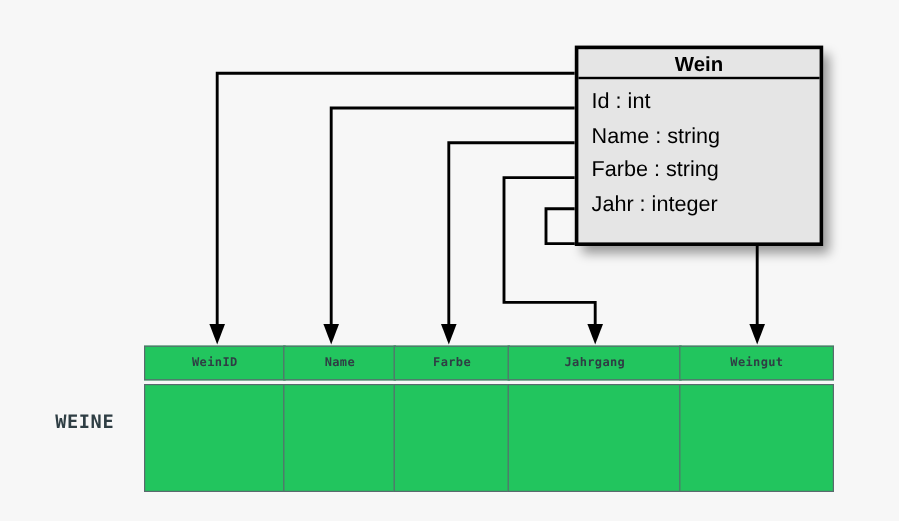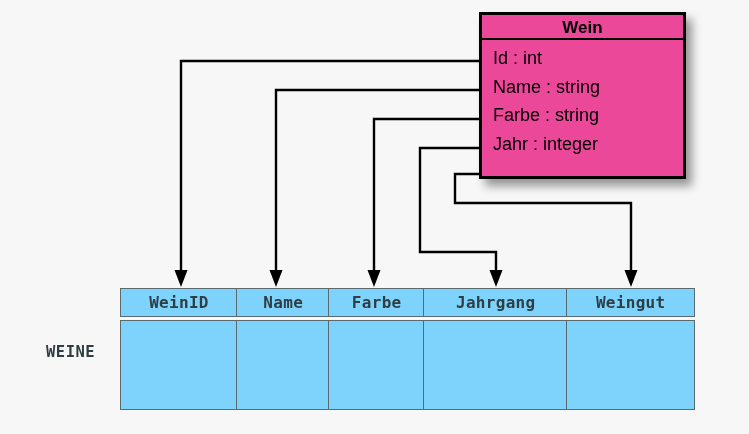--- a/index.html
+++ b/index.html
@@ -41,24 +41,24 @@
   }
   #wires polygon {
     fill: #000000;
     stroke: none;
   }
 
   
   .uml-box {
     position: absolute;
     left: 479px;
-    top: 12px;
+    top: 38px;
     width: 207px;
     height: 167px;
-    background: #ec4899;
+    background: #e5e5e5;
     border: 3px solid #000000;
     box-sizing: border-box;
     box-shadow: 6px 7px 9px rgba(0,0,0,0.40);
     z-index: 5;
   }
   .uml-title {
     height: 25px;
     line-height: 25px;
     text-align: center;
     font-weight: bold;
@@ -116,29 +116,29 @@
   }
   .rel-row.header {
     height: 29px;
   }
   .rel-row.body {
     height: 90px;
     margin-top: 3px;
   }
   .rel-cell {
     border: 1.6px solid #5a6a6e;
-    background: #7dd3fc;
+    background: #22c55e;
     box-sizing: border-box;
     margin-left: -1.6px;
     display: flex;
     align-items: center;
     justify-content: center;
     font-family: "DejaVu Sans Mono", "Liberation Mono", monospace;
     font-weight: bold;
-    font-size: 16px;
+    font-size: 10px;
     letter-spacing: 0.3px;
     color: #2f3e44;
     white-space: nowrap;
     overflow: hidden;
   }
   .rel-cell:first-child {
     margin-left: 0;
   }
   
   .col-0 { width: 118px; }

